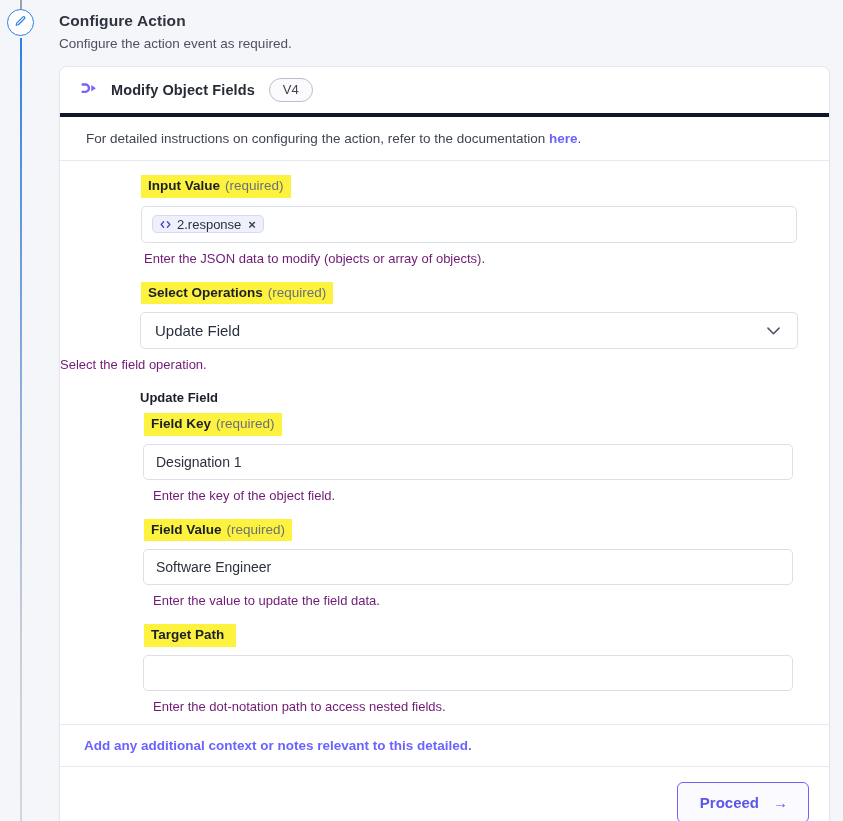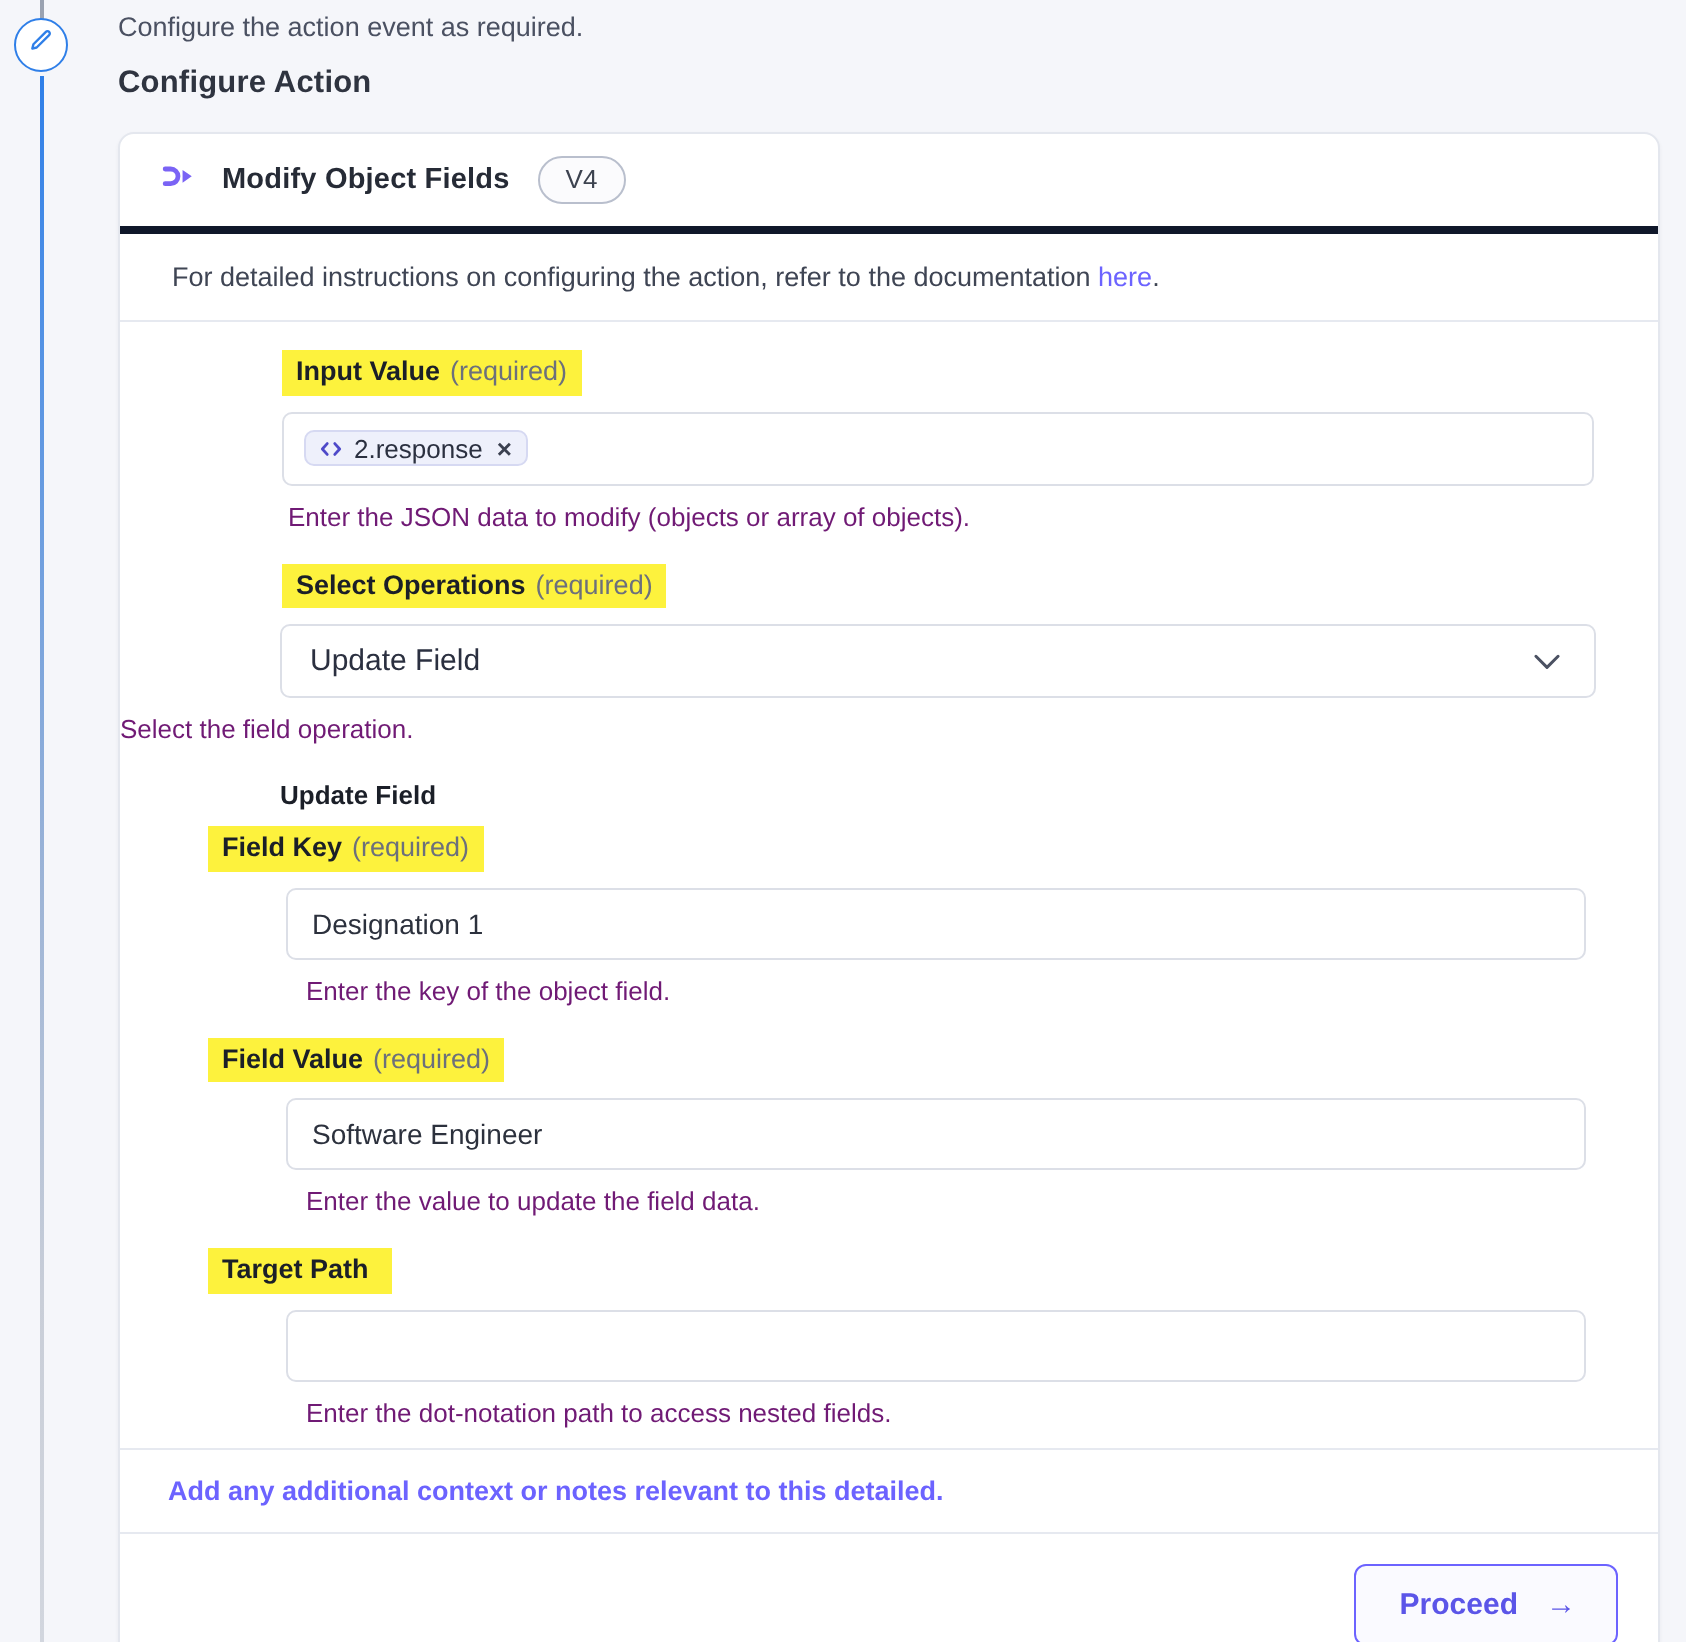--- a/index.html
+++ b/index.html
@@ -65,21 +65,21 @@
     padding: 4px 13px 5px 13px;
     font-size: 13px; color: #3d4350; background: #fbfbfd;
     line-height: 1;
   }
 
   #doc-row {
     padding: 14px 0 14px 26px;
     border-bottom: 1px solid #e6e9f0;
     font-size: 13.5px; color: #3f4554;
   }
-  #doc-link { color: #6c63ff; text-decoration: none; }
+  #doc-link { color: #6c63ff; text-decoration: none; font-weight: bold; }
 
   #fields { padding: 14px 0 10px 0; }
 
   .hl {
     display: inline-block; background: #fdf23d;
     padding: 3px 7px 4px 7px; line-height: 1.15;
     font-size: 13.5px; color: #1b1f28; font-weight: bold;
   }
   .hl .req { font-weight: normal; color: #6c707c; margin-left: 5px; }
 
@@ -122,21 +122,21 @@
     justify-content: space-between; font-size: 15px; color: #2b3040;
   }
   #select-chevron { display: flex; }
 
   #subhead {
     font-size: 13px; font-weight: bold; color: #1b1f28;
     margin: 0 0 8px 80px;
   }
 
   .wide-input { margin: 0 36px 0 83px; }
-  .ind-label { margin-left: 44px; }
+  .ind-label { margin-left: 84px; }
   .ind-helper { margin-left: 93px; }
   .lbl-80 { margin-left: 81px; }
   .help-84 { margin-left: 84px; }
   .help-90 { }
 
   #notes-row {
     border-top: 1px solid #e6e9f0; border-bottom: 1px solid #e6e9f0;
     padding: 13px 0 13px 24px;
     font-size: 13.5px; font-weight: bold; color: #6c63ff;
     cursor: pointer;
@@ -163,22 +163,22 @@
   <div id="rail-node">
     <span>
       <svg width="13" height="13" viewBox="0 0 24 24" fill="none" stroke="#2f7fe8" stroke-width="2.2" stroke-linecap="round" stroke-linejoin="round">
         <path d="M16.5 3.5a2.1 2.1 0 1 1 3 3L8 18l-4 1 1-4z"></path>
       </svg>
     </span>
   </div>
 </div>
 
 <div id="head">
+  <div id="page-title">Configure Action</div>
   <div id="page-subtitle">Configure the action event as required.</div>
-  <div id="page-title">Configure Action</div>
 </div>
 
 <div id="card">
 
   <div id="card-header">
     <span id="action-icon">
       <svg width="22" height="22" viewBox="0 0 24 24" fill="none">
         <path d="M5 6h3a4 4 0 0 1 4 4v0a4 4 0 0 1-4 4H5" stroke="#7a63f5" stroke-width="2.6" stroke-linecap="round" stroke-linejoin="round"></path>
         <path d="M14.5 6.5l5 3.5-5 3.5z" fill="#7a63f5"></path>
       </svg>

